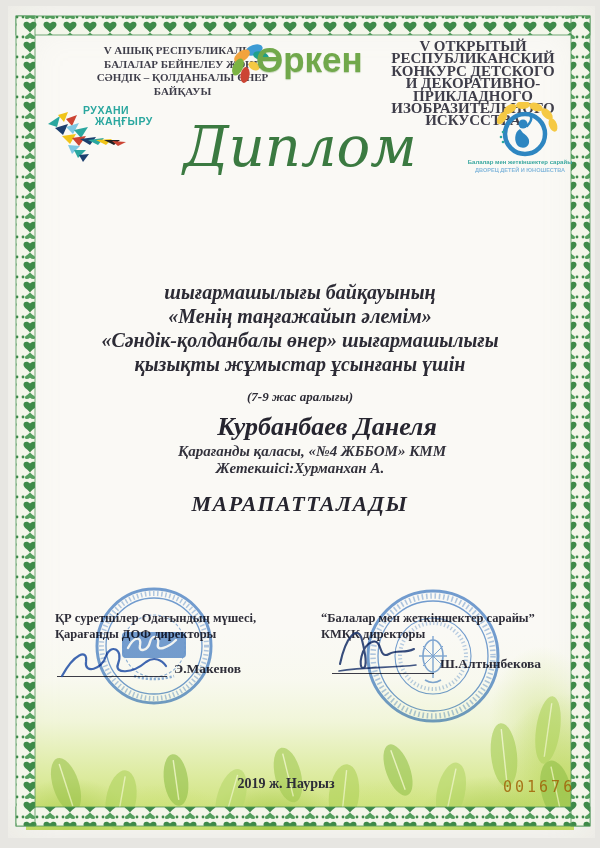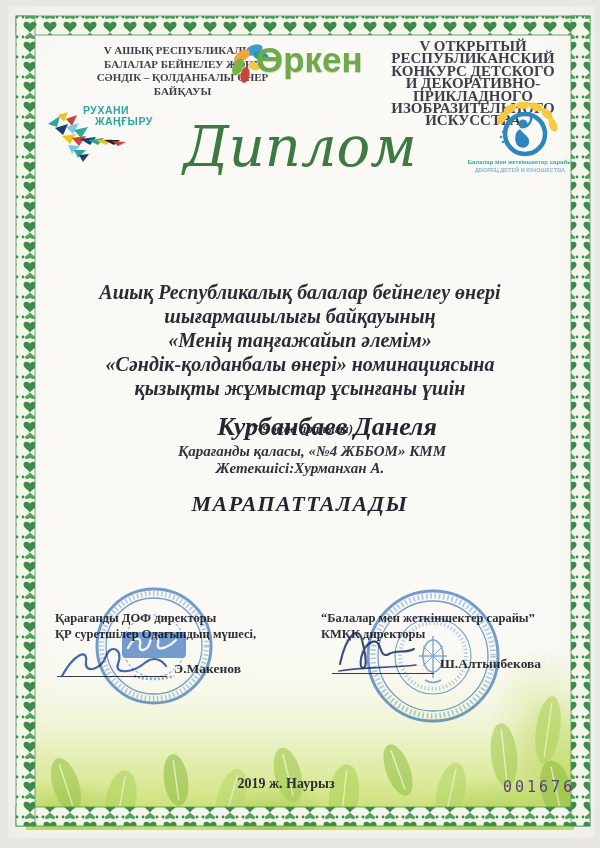--- a/index.html
+++ b/index.html
@@ -25,41 +25,41 @@
   .diplom{left:0;top:114px;width:100%;text-align:center;font-family:"DejaVu Serif",serif;
      font-style:italic;font-size:56px;color:#3b7a41;}
   
   .palace-t1{position:absolute;left:0;top:57px;width:100%;text-align:center;
      font-family:"Liberation Sans",sans-serif;font-weight:700;font-size:6px;color:#3aa8a0;}
   .palace-t2{position:absolute;left:0;top:65px;width:100%;text-align:center;
      font-family:"Liberation Sans",sans-serif;font-weight:700;font-size:5.6px;color:#86b9dc;}
   
   .body-block{left:30px;top:280px;width:540px;text-align:center;color:#2c2b35;
      font-weight:700;font-style:italic;font-size:20px;line-height:24px;}
-  .age{font-size:13px;line-height:15px;margin-top:21px;}
+  .age{font-size:13px;line-height:15px;margin-top:13px;}
   .recipient{left:0;top:412px;width:100%;text-align:center;font-weight:700;font-style:italic;
      font-size:26px;color:#26252f;padding-left:27px;}
   .school{left:0;top:443px;width:100%;text-align:center;font-weight:700;font-style:italic;
      font-size:15px;color:#33323c;padding-left:12px;}
   .supervisor{left:0;top:460px;width:100%;text-align:center;font-weight:700;font-style:italic;
      font-size:15px;color:#33323c;}
   .award{left:0;top:491px;width:100%;text-align:center;font-weight:700;font-style:italic;
      font-size:22px;letter-spacing:1.5px;color:#26252f;}
   
   .sig-title{font-weight:700;font-size:12.5px;line-height:15.5px;color:#2e2d38;}
   .sig-left{left:55px;top:611px;width:240px;}
   .sig-right{left:321px;top:611px;width:245px;}
   .sig-line{border-top:1.5px solid #3c3c46;height:0;}
   .sig-name{font-weight:700;font-size:13.5px;color:#2e2d38;}
   
   .stamp{mix-blend-mode:multiply;opacity:.85;}
   
   .date{left:0;top:776px;width:572px;text-align:center;font-weight:700;font-size:14px;color:#2e2e38;}
   .serial{left:503px;top:778px;font-family:"DejaVu Sans Mono",monospace;font-size:15px;
-     letter-spacing:3px;color:#4c1d95;opacity:.85;}
+     letter-spacing:3px;color:#a16207;opacity:.85;}
   
   .leaves{left:26px;right:26px;bottom:18px;height:198px;
    background:
     radial-gradient(90px 60px at 8% 95%, rgba(176,208,84,.9), rgba(176,208,84,0) 70%),
     radial-gradient(120px 80px at 25% 105%, rgba(200,224,110,.95), rgba(200,224,110,0) 70%),
     radial-gradient(100px 70px at 45% 100%, rgba(163,200,70,.9), rgba(163,200,70,0) 72%),
     radial-gradient(130px 85px at 65% 105%, rgba(205,228,120,.95), rgba(205,228,120,0) 70%),
     radial-gradient(110px 75px at 85% 100%, rgba(170,205,80,.92), rgba(170,205,80,0) 72%),
     radial-gradient(90px 130px at 98% 80%, rgba(188,215,95,.85), rgba(188,215,95,0) 75%),
     radial-gradient(70px 100px at 94% 45%, rgba(205,225,130,.5), rgba(205,225,130,0) 75%),
@@ -211,36 +211,35 @@
         <circle cx="13" cy="30" r="1.3" fill="#2aa79f"></circle>
         <circle cx="11" cy="35" r="1.3" fill="#2aa79f"></circle>
         <circle cx="13" cy="40" r="1.3" fill="#2aa79f"></circle>
       </g>
     </svg>
     <div class="palace-t1">Балалар мен жеткіншектер сарайы</div>
     <div class="palace-t2">ДВОРЕЦ ДЕТЕЙ И ЮНОШЕСТВА</div>
   </div>
 
   <div class="abs z4 body-block">
-    <div>Ашық Республикалық балалар бейнелеу өнері</div>
     <div>шығармашылығы байқауының</div>
     <div>«Менің таңғажайып әлемім»</div>
-    <div>«Сәндік-қолданбалы өнері» номинациясына</div>
+    <div>«Сәндік-қолданбалы өнер» шығармашылығы</div>
     <div>қызықты жұмыстар ұсынғаны үшін</div>
     <div class="age">(7-9 жас аралығы)</div>
   </div>
 
   <div class="abs z4 recipient">Курбанбаев Данеля</div>
   <div class="abs z4 school">Қарағанды қаласы, «№4 ЖББОМ» КММ</div>
   <div class="abs z4 supervisor">Жетекшісі:Хурманхан А.</div>
   <div class="abs z4 award">МАРАПАТТАЛАДЫ</div>
 
   <div class="abs z4 sig-left">
+    <div class="sig-title">ҚР суретшілер Одағындың мүшесі,</div>
     <div class="sig-title">Қарағанды ДОФ директоры</div>
-    <div class="sig-title">ҚР суретшілер Одағындың мүшесі,</div>
   </div>
   <div class="abs z4 sig-line" style="left:57px;top:676px;width:110px;"></div>
   <div class="abs z4 sig-name" style="left:174px;top:661px;">Э.Макенов</div>
   <svg class="abs z5" style="left:58px;top:640px;" width="115" height="45" viewBox="0 0 115 45">
     <path d="M4 36 C16 14 30 8 28 22 C26 34 44 30 48 16 C52 4 66 8 60 24 C56 34 74 34 88 22 C96 16 104 20 108 26" fill="none" stroke="#2b56a8" stroke-width="2.2" stroke-linecap="round" opacity=".9"></path>
   </svg>
 
   <div class="abs z4 sig-right">
     <div class="sig-title">“Балалар мен жеткіншектер сарайы”</div>
     <div class="sig-title">КМҚК директоры</div>

